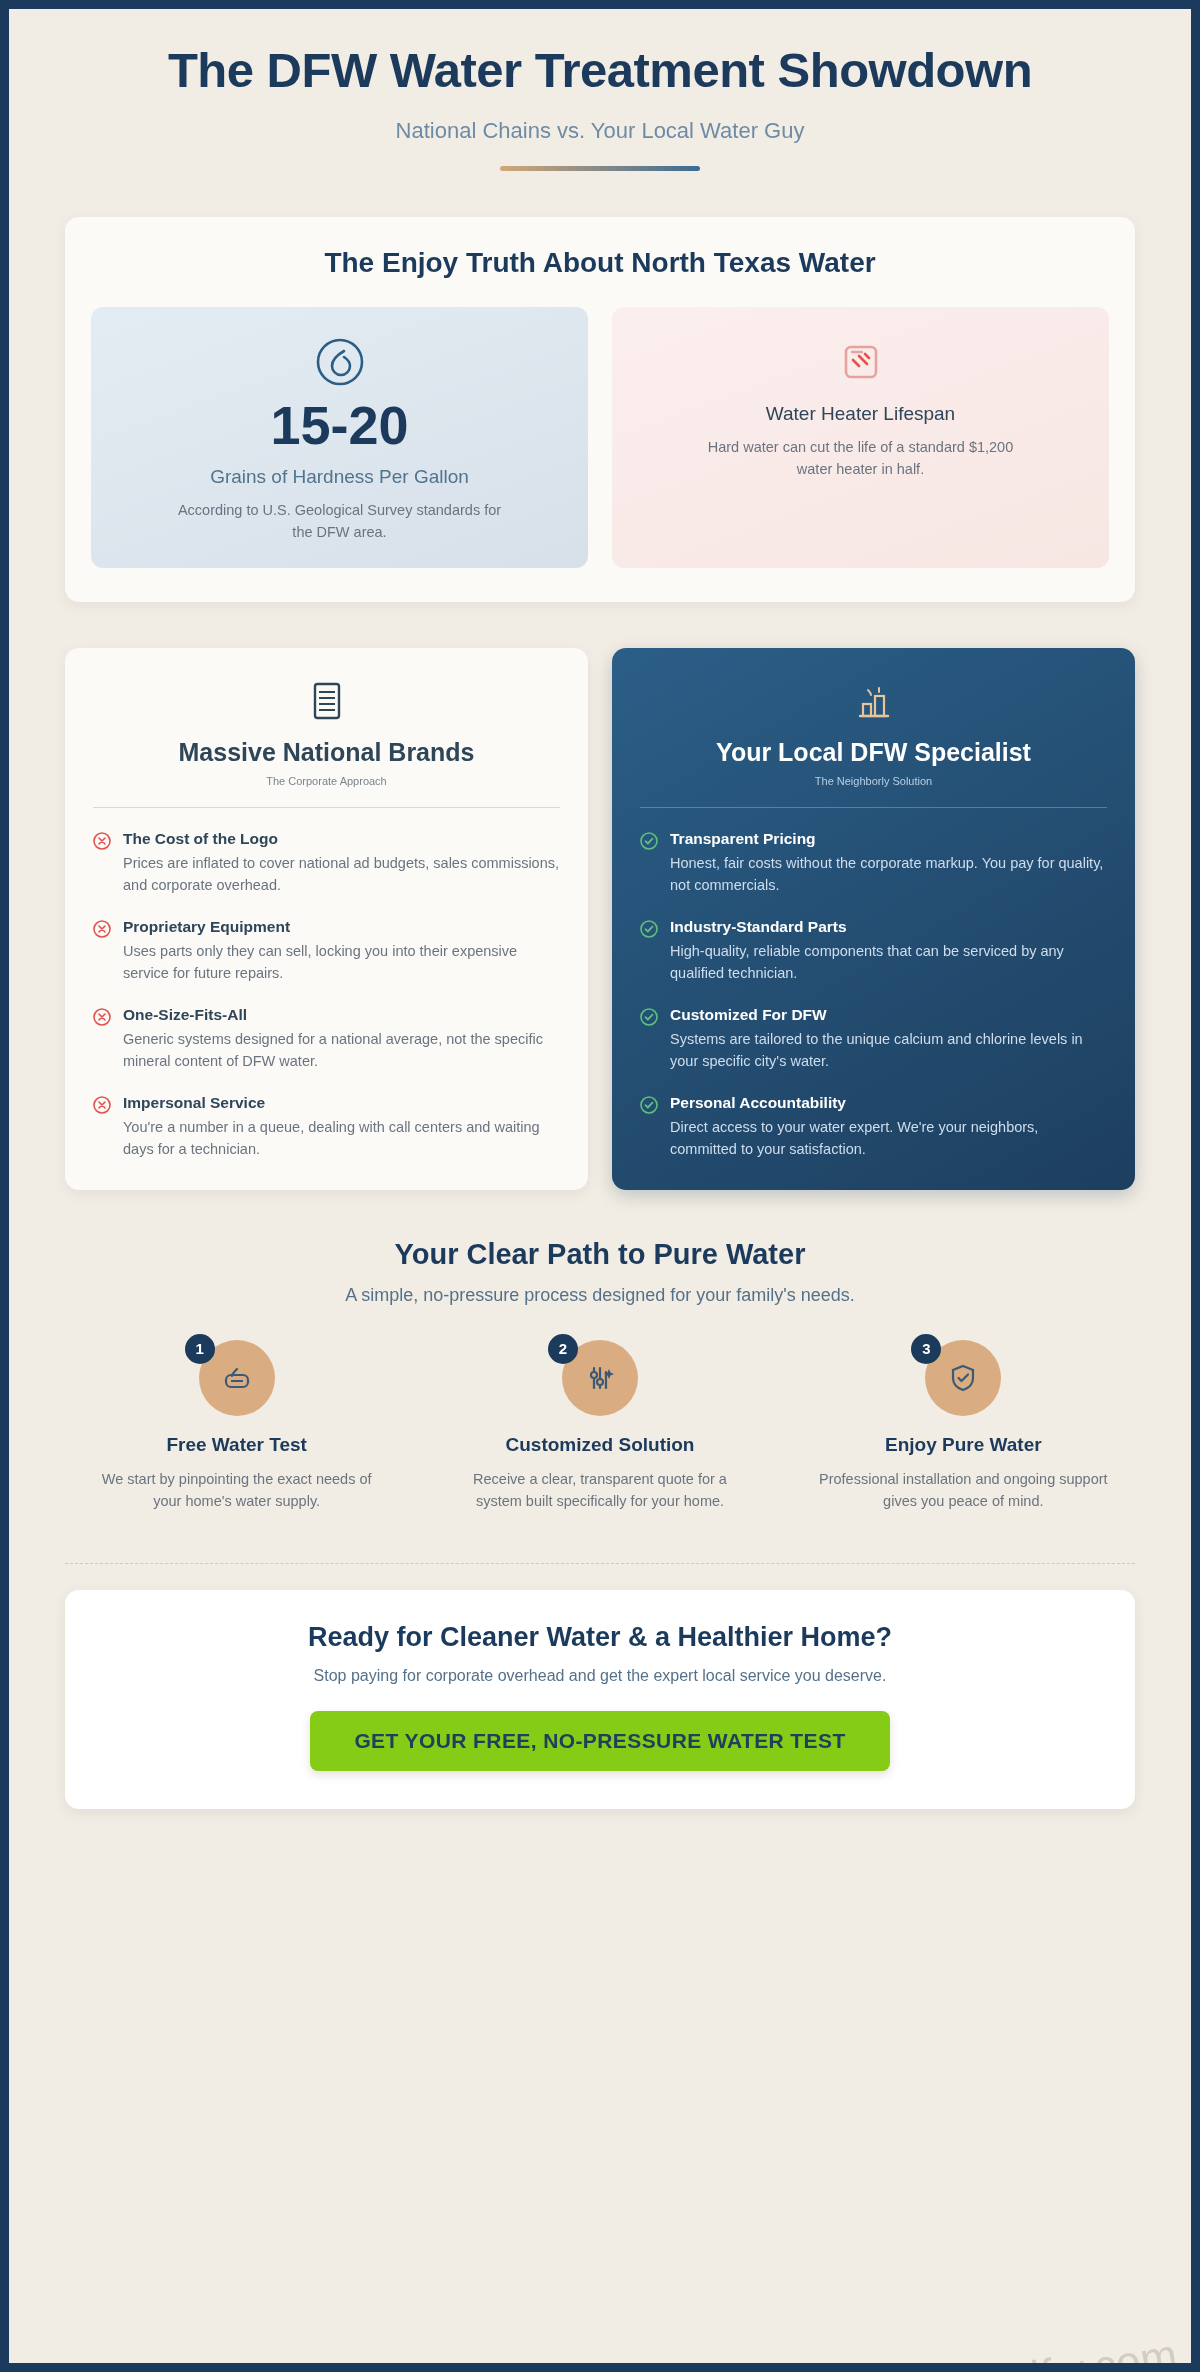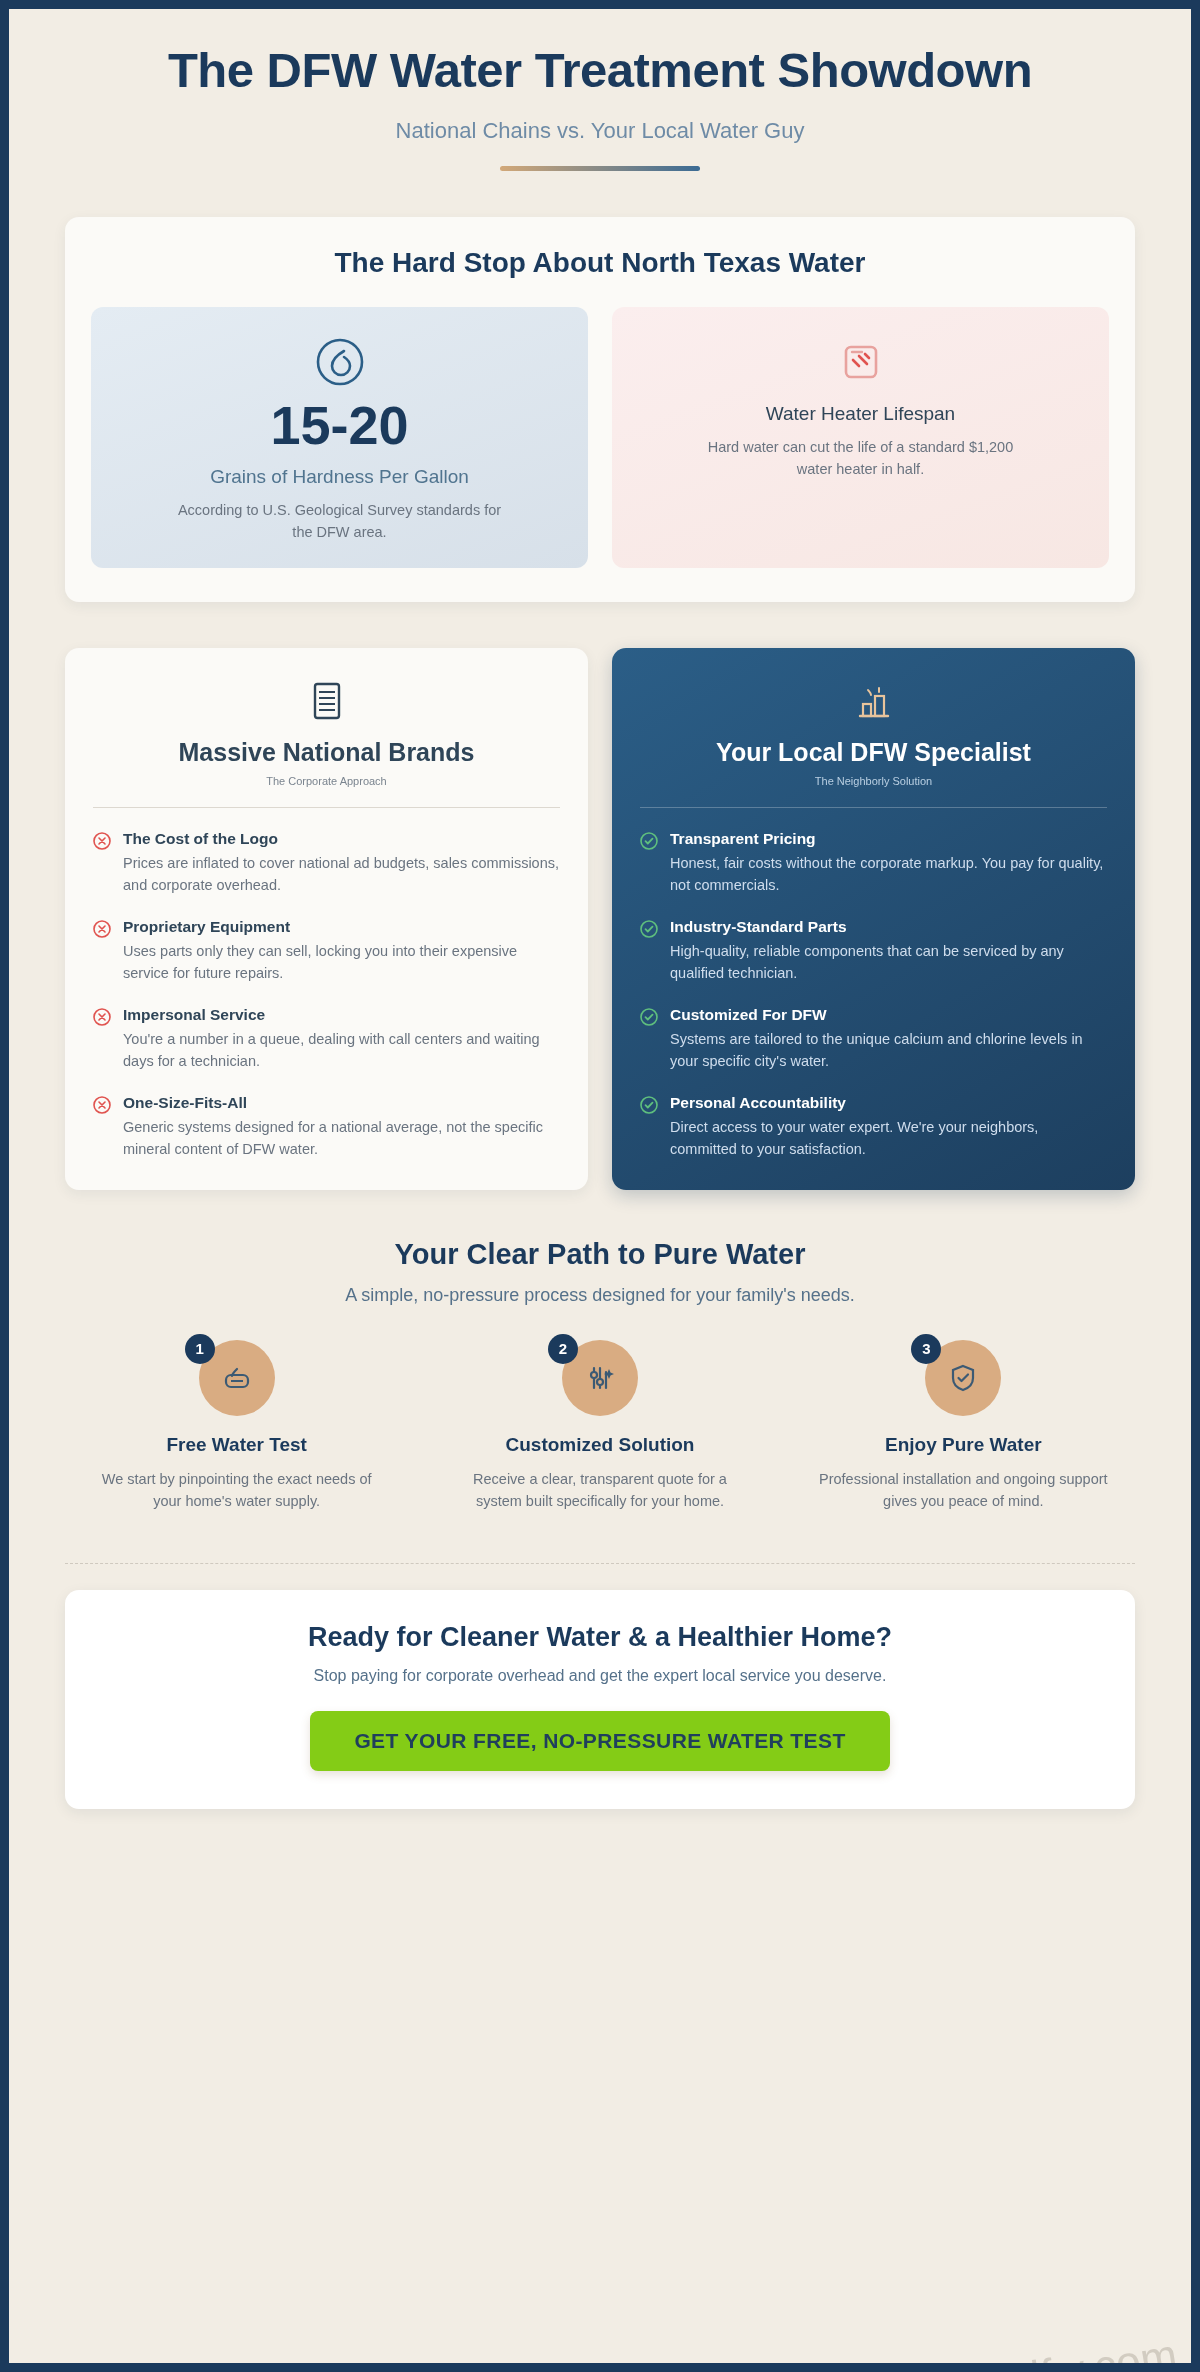--- a/index.html
+++ b/index.html
@@ -256,21 +256,21 @@
 
 <div class="page">
 
   <div class="header">
     <h1>The DFW Water Treatment Showdown</h1>
     <div class="subtitle">National Chains vs. Your Local Water Guy</div>
     <div class="rule"></div>
   </div>
 
   <div class="truth-card">
-    <h2>The Hard Stop About North Texas Water</h2>
+    <h2>The Enjoy Truth About North Texas Water</h2>
     <div class="stats">
 
       <div class="stat blue">
         <div class="icon">
           <svg width="52" height="52" viewBox="0 0 52 52" fill="none">
             <circle cx="26" cy="26" r="22" stroke="#2b5e87" stroke-width="2.6"></circle>
             <path d="M30 15c-7 4-12 9-12 15a9 9 0 0018 0c0-4-3-7-6-9" stroke="#2b5e87" stroke-width="2.6" fill="none" stroke-linecap="round"></path>
           </svg>
         </div>
         <div class="value">15-20</div>
@@ -333,35 +333,35 @@
       </div>
 
       <div class="point">
         <span class="bullet">
           <svg width="18" height="18" viewBox="0 0 18 18">
               <circle cx="9" cy="9" r="8" fill="none" stroke="#e0534f" stroke-width="1.6"></circle>
               <path d="M6 6l6 6M12 6l-6 6" stroke="#e0534f" stroke-width="1.6" stroke-linecap="round"></path>
             </svg>
         </span>
         <span>
+          <span class="ptitle">One-Size-Fits-All</span>
+          <div class="pdesc">Generic systems designed for a national average, not the specific mineral content of DFW water.</div>
+        </span>
+      </div>
+
+      <div class="point">
+        <span class="bullet">
+          <svg width="18" height="18" viewBox="0 0 18 18">
+              <circle cx="9" cy="9" r="8" fill="none" stroke="#e0534f" stroke-width="1.6"></circle>
+              <path d="M6 6l6 6M12 6l-6 6" stroke="#e0534f" stroke-width="1.6" stroke-linecap="round"></path>
+            </svg>
+        </span>
+        <span>
           <span class="ptitle">Impersonal Service</span>
           <div class="pdesc">You're a number in a queue, dealing with call centers and waiting days for a technician.</div>
-        </span>
-      </div>
-
-      <div class="point">
-        <span class="bullet">
-          <svg width="18" height="18" viewBox="0 0 18 18">
-              <circle cx="9" cy="9" r="8" fill="none" stroke="#e0534f" stroke-width="1.6"></circle>
-              <path d="M6 6l6 6M12 6l-6 6" stroke="#e0534f" stroke-width="1.6" stroke-linecap="round"></path>
-            </svg>
-        </span>
-        <span>
-          <span class="ptitle">One-Size-Fits-All</span>
-          <div class="pdesc">Generic systems designed for a national average, not the specific mineral content of DFW water.</div>
         </span>
       </div>
     </div>
 
     <div class="col local">
       <div class="col-icon">
         <svg width="48" height="46" viewBox="0 0 48 46" fill="none">
           <path d="M10 38h28" stroke="#e8c49c" stroke-width="2.4" stroke-linecap="round"></path>
           <rect x="13" y="26" width="8" height="12" stroke="#e8c49c" stroke-width="2.2"></rect>
           <rect x="25" y="18" width="9" height="20" stroke="#e8c49c" stroke-width="2.2"></rect>

